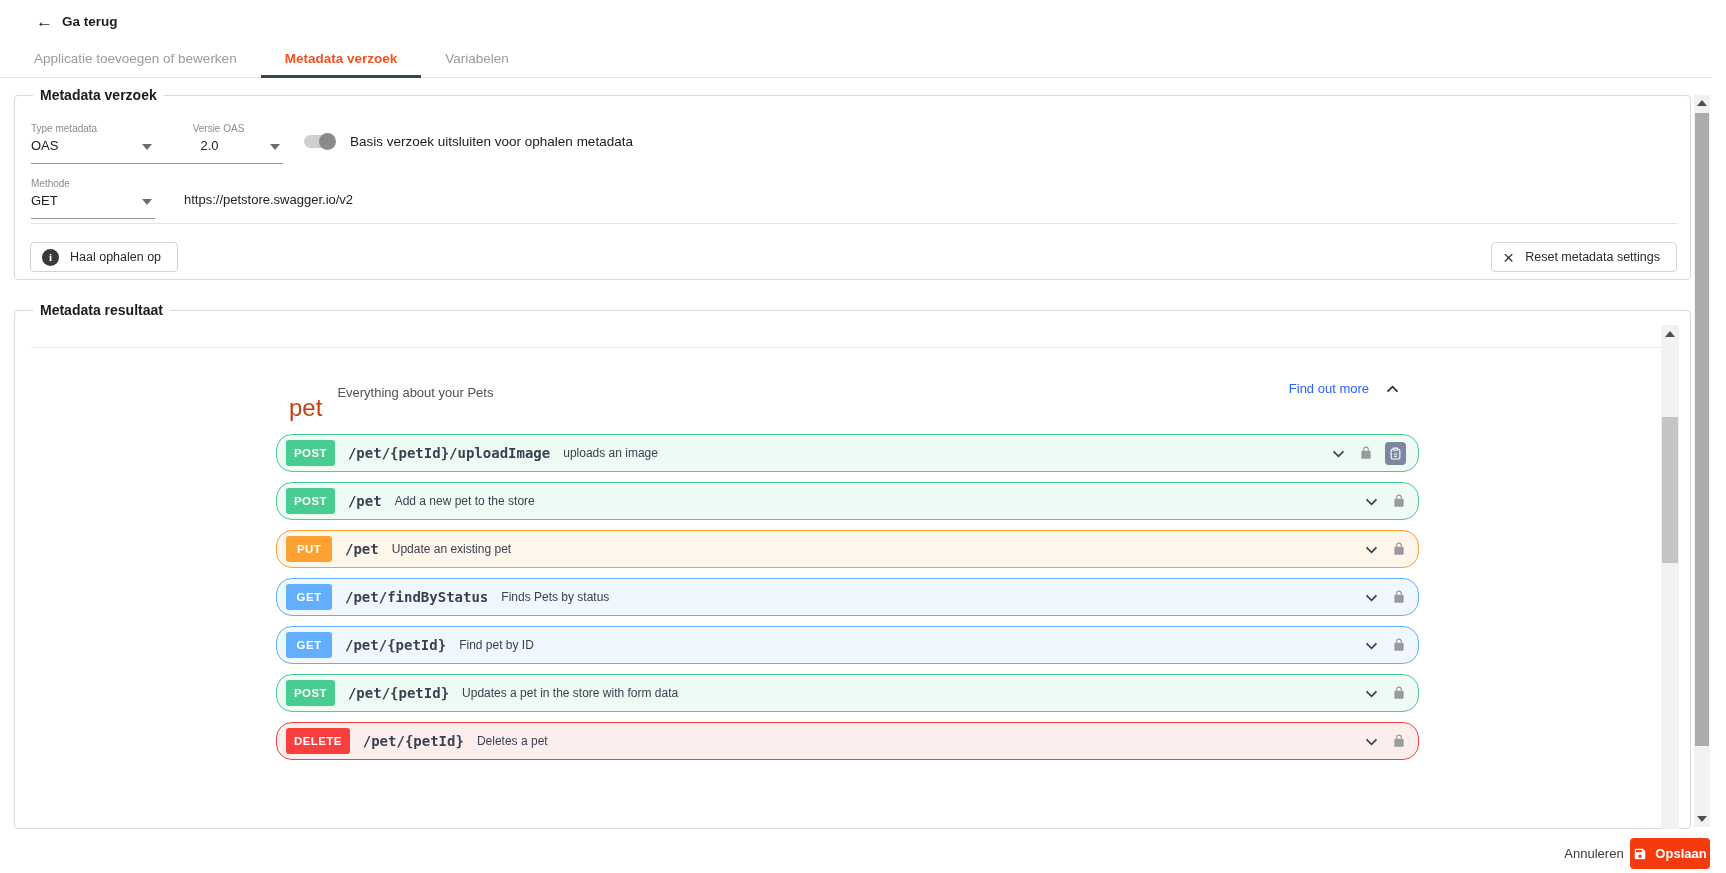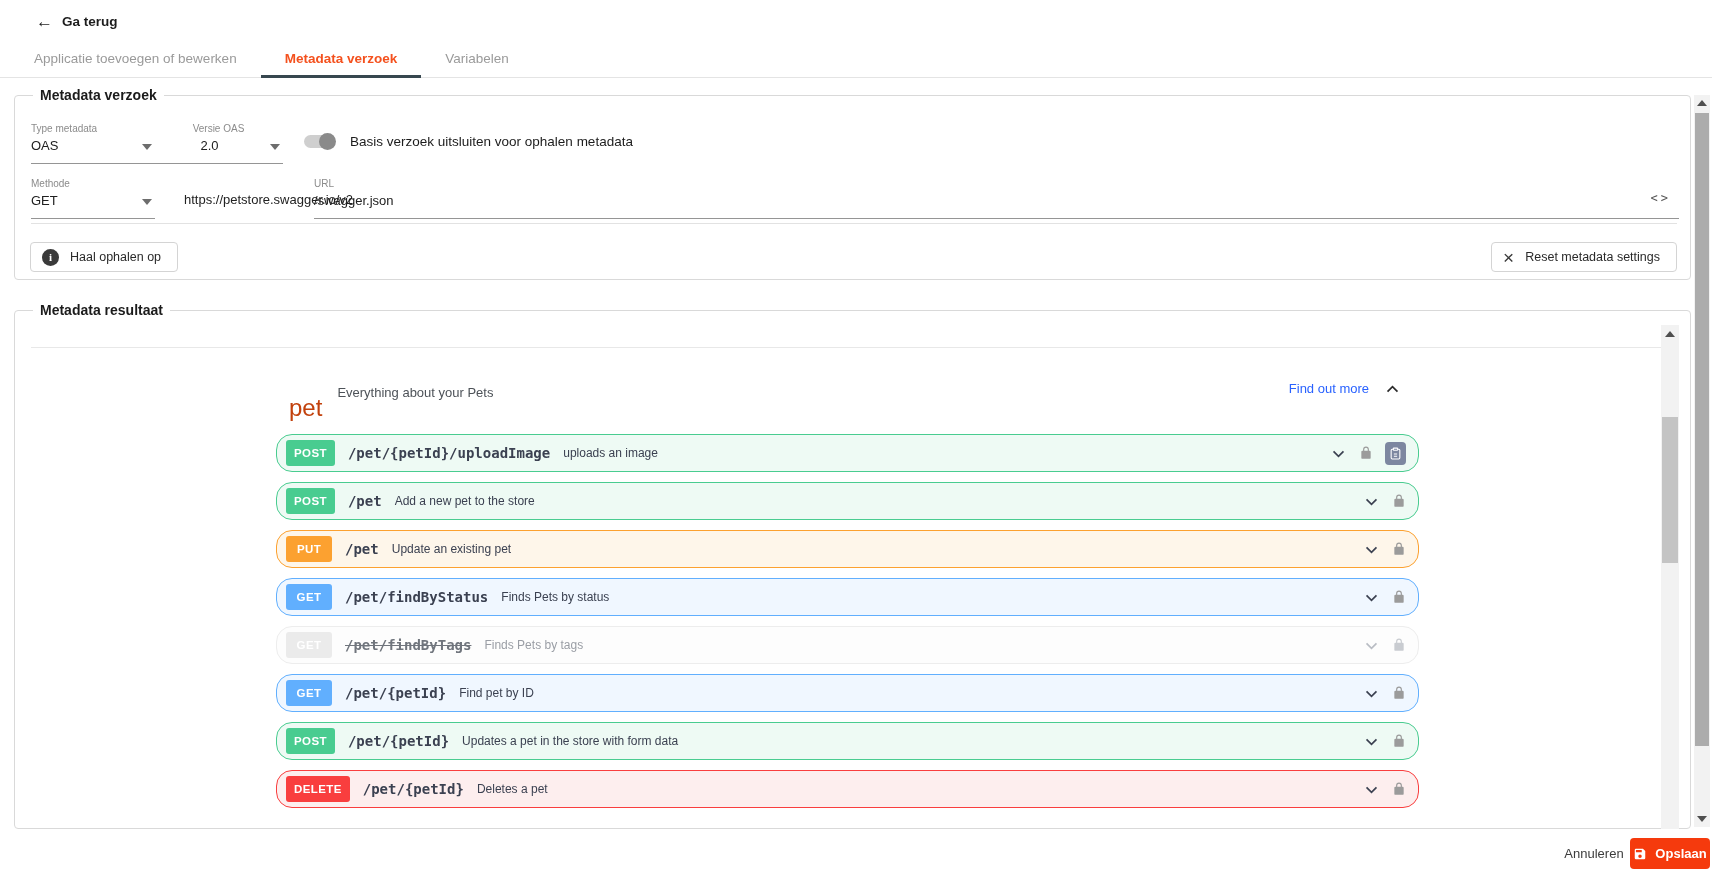--- a/index.html
+++ b/index.html
@@ -184,28 +184,20 @@
       <div class="flabel">Methode</div>
       <div class="fvalue">
         <span>GET</span>
         <span class="caret"></span>
       </div>
       <div class="funderline"></div>
     </div>
 
     <span id="url-prefix">https://petstore.swagger.io/v2</span>
 
-    <div class="field" id="field-url">
-      <div class="flabel">URL</div>
-      <div class="fvalue">
-        <span>/swagger.json</span>
-      </div>
-      <div class="funderline"></div>
-      <span class="code-icon">&lt;&gt;</span>
-    </div>
 
     <div class="req-divider"></div>
 
     <div class="stroked-btn" id="fetch-btn">
       <span class="info-icon">i</span>
       <span>Haal ophalen op</span>
     </div>
 
     <div class="stroked-btn" id="reset-btn">
       <span class="x-icon">×</span>
@@ -284,34 +276,20 @@
     <span class="op-icons">
       <svg class="chev" width="17" height="17" viewBox="0 0 24 24">
         <path d="M5 9l7 7 7-7" fill="none" stroke="#3b4151" stroke-width="2.4"></path>
       </svg>
       <svg class="lock" width="14" height="16" viewBox="0 0 24 24">
         <path fill="#9b9b9b" d="M18 8a2 2 0 0 1 2 2v10a2 2 0 0 1-2 2H6a2 2 0 0 1-2-2V10a2 2 0 0 1 2-2h1V6a5 5 0 0 1 5-5 5 5 0 0 1 5 5v2h1m-6-5a3 3 0 0 0-3 3v2h6V6a3 3 0 0 0-3-3z"></path>
       </svg>
 
     </span>
   </div>
-        <div class="op-row deprecated" style="background: rgb(253, 253, 253); border-color: rgb(237, 237, 237);">
-    <span class="op-badge" style="background: rgb(235, 235, 235);">GET</span>
-    <span class="op-path">/pet/findByTags</span>
-    <span class="op-summary">Finds Pets by tags</span>
-    <span class="op-icons">
-      <svg class="chev" width="17" height="17" viewBox="0 0 24 24">
-        <path d="M5 9l7 7 7-7" fill="none" stroke="#3b4151" stroke-width="2.4"></path>
-      </svg>
-      <svg class="lock" width="14" height="16" viewBox="0 0 24 24">
-        <path fill="#9b9b9b" d="M18 8a2 2 0 0 1 2 2v10a2 2 0 0 1-2 2H6a2 2 0 0 1-2-2V10a2 2 0 0 1 2-2h1V6a5 5 0 0 1 5-5 5 5 0 0 1 5 5v2h1m-6-5a3 3 0 0 0-3 3v2h6V6a3 3 0 0 0-3-3z"></path>
-      </svg>
-
-    </span>
-  </div>
         <div class="op-row" style="background: rgb(240, 247, 255); border-color: rgb(97, 175, 254);">
     <span class="op-badge" style="background: rgb(97, 175, 254);">GET</span>
     <span class="op-path">/pet/{petId}</span>
     <span class="op-summary">Find pet by ID</span>
     <span class="op-icons">
       <svg class="chev" width="17" height="17" viewBox="0 0 24 24">
         <path d="M5 9l7 7 7-7" fill="none" stroke="#3b4151" stroke-width="2.4"></path>
       </svg>
       <svg class="lock" width="14" height="16" viewBox="0 0 24 24">
         <path fill="#9b9b9b" d="M18 8a2 2 0 0 1 2 2v10a2 2 0 0 1-2 2H6a2 2 0 0 1-2-2V10a2 2 0 0 1 2-2h1V6a5 5 0 0 1 5-5 5 5 0 0 1 5 5v2h1m-6-5a3 3 0 0 0-3 3v2h6V6a3 3 0 0 0-3-3z"></path>

